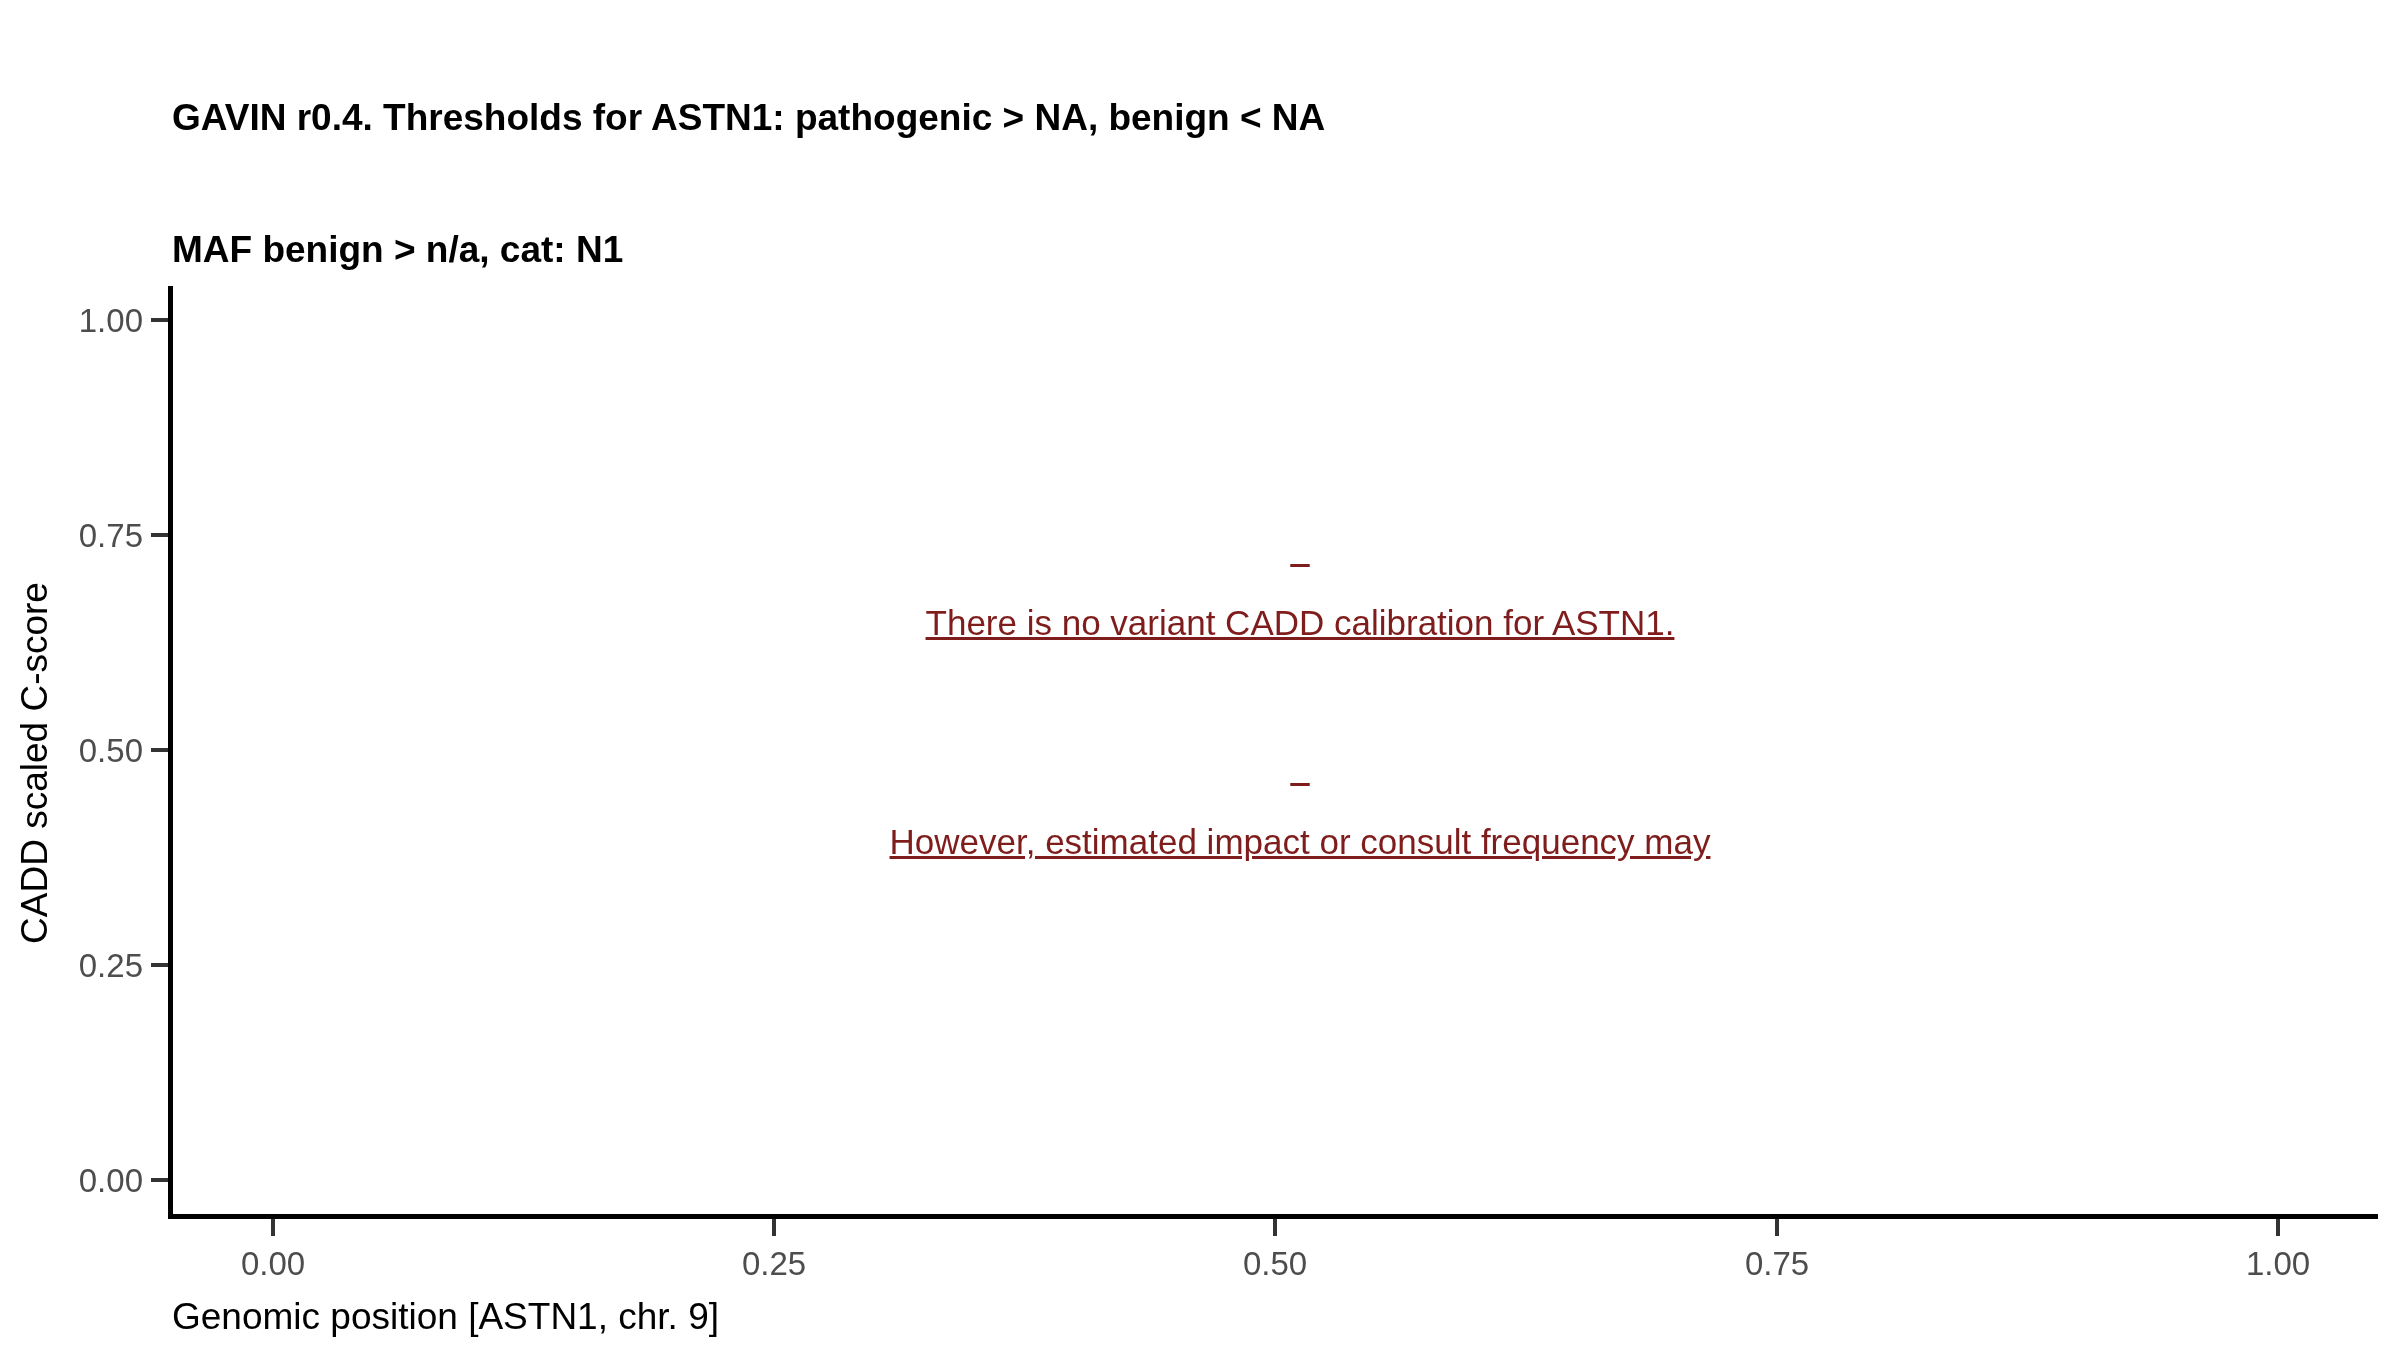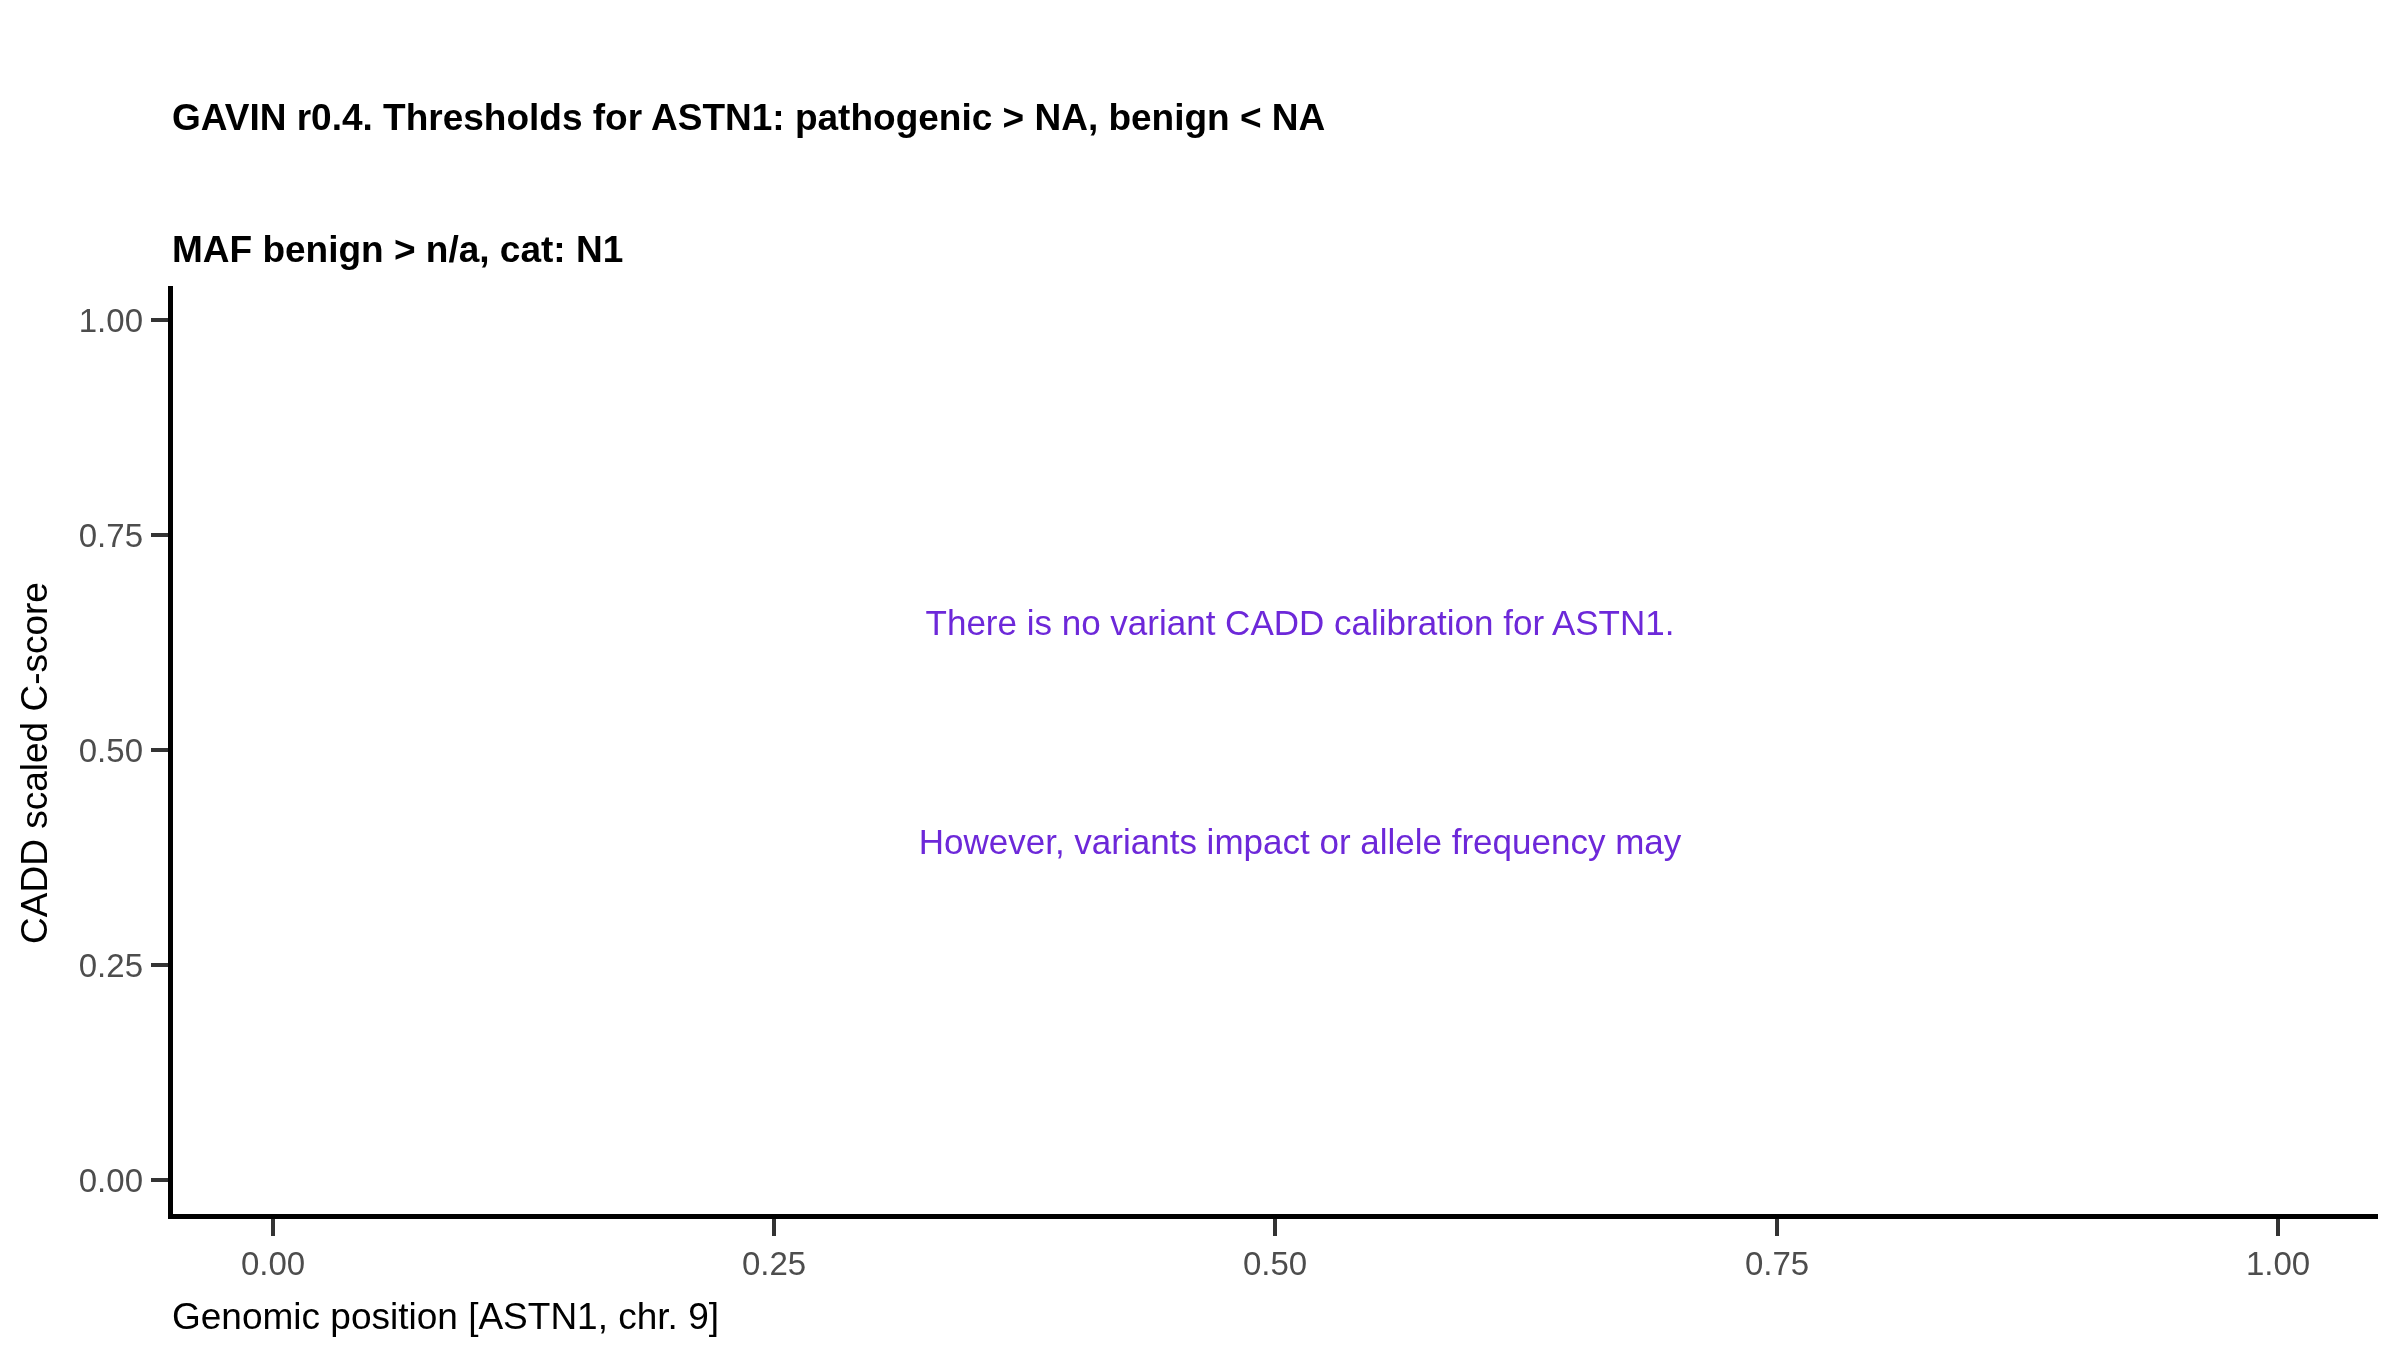--- a/index.html
+++ b/index.html
@@ -120,22 +120,23 @@
 
   
   #no-calibration-note {
     position: absolute;
     left: 600px;
     top: 440px;
     width: 1400px;
     text-align: center;
     font-size: 35px;
     line-height: 73px;
-    color: #6d28d9;
+    color: #7f1d1d;
     white-space: pre;
+    text-decoration: underline;
   }
   #no-calibration-note .note-line { display: block; }
 </style>
 </head>
 <body>
 
 <div id="plot-title">
   <span class="title-line">GAVIN r0.4. Thresholds for ASTN1: pathogenic &gt; NA, benign &lt; NA</span>
   <span class="title-line">MAF benign &gt; n/a, cat: N1</span>
   <span class="title-line">red: ClinVar pathogenic variants, blue: rarity &amp; impact matched gnomAD</span>
@@ -175,14 +176,14 @@
 <div class="x-tick-label-box" style="left:1667px;">0.75</div>
 
 <div class="x-tick-mark" style="left:2276px;"></div>
 <div class="x-tick-label-box" style="left:2168px;">1.00</div>
 
 <div id="x-axis-title">Genomic position [ASTN1, chr. 9]</div>
 <div id="y-axis-title">CADD scaled C-score</div>
 
 <div id="no-calibration-note">
   <span class="note-line">There is no variant CADD calibration for ASTN1.</span>
-  <span class="note-line">However, variants impact or allele frequency may</span>
+  <span class="note-line">However, estimated impact or consult frequency may</span>
 </div>
 
 </body></html>

